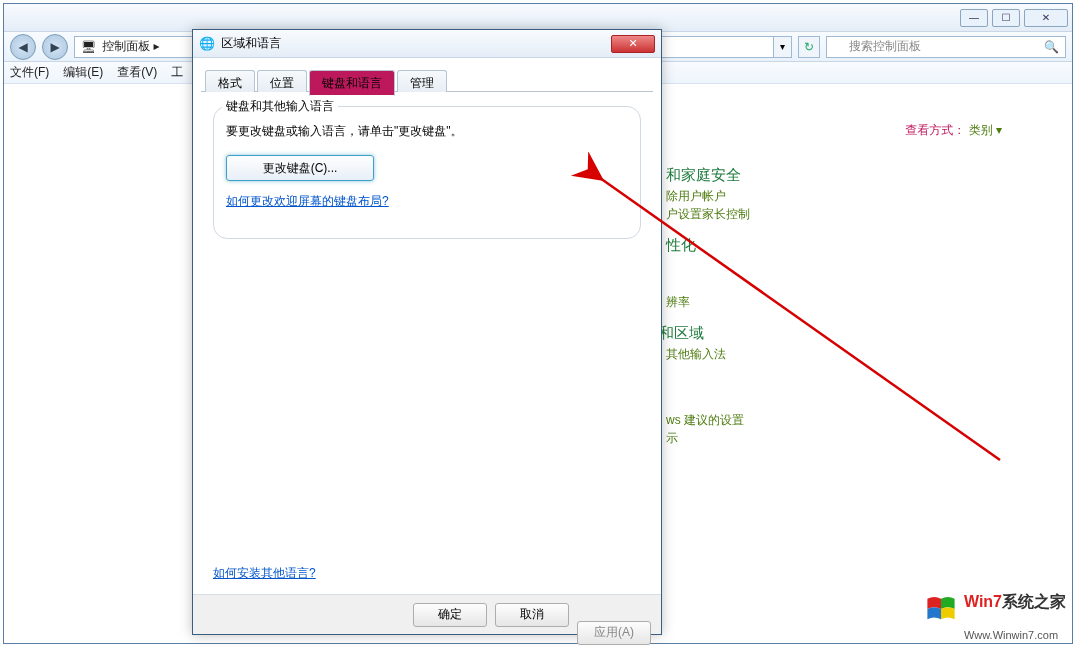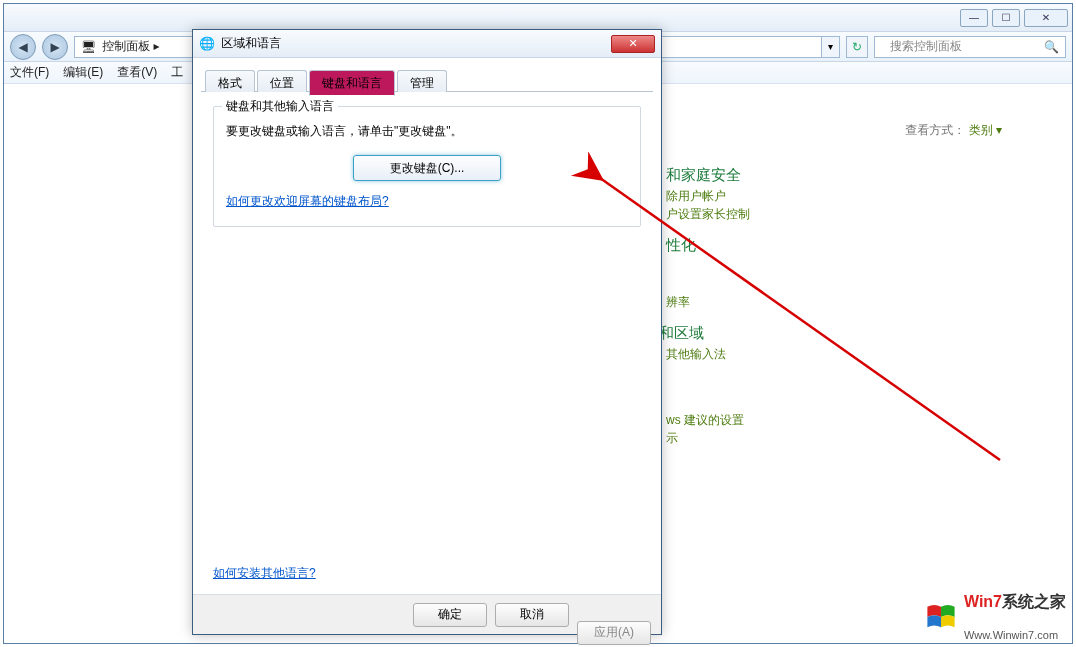--- a/index.html
+++ b/index.html
@@ -10,65 +10,65 @@
 .titlebar { height: 28px; background: linear-gradient(#f8fbfe, #e4edf7); border-bottom: 1px solid #c9d6e6; display: flex; align-items: center; justify-content: flex-end; padding-right: 4px; gap: 4px;}
 .win-btn { width: 28px; height: 18px; border: 1px solid #8aa6c1; background: #e9f1fa; display:flex; align-items:center; justify-content:center; font-size:10px; color:#335; border-radius:2px;}
 .win-btn.close { width: 44px; }
 
 .addressbar-row { height: 30px; background: linear-gradient(#f8fbfe, #e9f2fb); border-bottom: 1px solid #c9d6e6; display: flex; align-items: center; padding: 0 6px; gap:6px;}
 .nav-back, .nav-fwd { width: 26px; height: 26px; border-radius: 50%; background: radial-gradient(#d6e6f5,#a9c4de); border:1px solid #7c9bb8; display:flex;align-items:center;justify-content:center;font-size:12px;color:#345;}
 .addr-box { flex:1; height:22px; border:1px solid #9fb9d2; background:#fff; display:flex; align-items:center; padding:0 6px; font-size:12px; color:#222;}
 .addr-box .icon { margin-right:6px; font-size:12px;}
 .addr-arrow { width:18px; height:22px; border:1px solid #9fb9d2; border-left:none; background:#f0f5fb; display:flex; align-items:center; justify-content:center; font-size:10px;}
 .refresh-btn { width:22px; height:22px; border:1px solid #9fb9d2; background:#f0f5fb; display:flex;align-items:center;justify-content:center;font-size:12px;color:#2a6;}
-.search-box { width:192px; height:22px; border:1px solid #9fb9d2; background:#fff; padding:0 15px; font-size:12px; color:#888; display:flex; align-items:center; position:relative;}
+.search-box { width:240px; height:22px; border:1px solid #9fb9d2; background:#fff; padding:0 22px; font-size:12px; color:#888; display:flex; align-items:center; position:relative;}
 .search-box .search-ico { position:absolute; right:6px; color:#5a7ea3; font-size:12px;}
 
 .menubar { height: 22px; background: linear-gradient(#f8fbfe, #eef5fc); border-bottom: 1px solid #d6e2ef; display:flex; align-items:center; padding:0 6px;}
 .menubar span { font-size:12px; color:#222; margin-right:14px;}
 
 .content-area { position:absolute; left:0; top:82px; right:0; bottom:0; background:#fff;}
 
 
 .bg-frag { position:absolute; font-size:12px;}
-.bg-view-label { color:#737373; }
+.bg-view-label { color:#be185d; }
 .bg-link { color:#4d7c0f; }
 .bg-heading { color:#1e7c3c; font-size:15px;}
 
 
 .dialog { position:absolute; left:192px; top:29px; width:470px; height:606px; background:#fff; border:1px solid #3a5d80; box-shadow: 0 0 12px rgba(0,0,0,.25);}
 .dialog-title { height:28px; background: linear-gradient(#f8fbfe, #e4edf7); border-bottom:1px solid #c9d6e6; display:flex; align-items:center; padding:0 6px; font-size:12px;}
 .dialog-title .globe { margin-right:6px; font-size:13px;}
 .dialog-title .spacer { flex:1; }
 .dialog-close { width:44px; height:18px; background:linear-gradient(#e88,#c33); border:1px solid #a22; border-radius:2px; display:flex;align-items:center;justify-content:center;color:#fff;font-size:11px;}
 
 .dialog-body { position:absolute; left:8px; right:8px; top:36px; bottom:42px; background:#fff;}
 .tabstrip { height:26px; display:flex; position:relative; padding-left:4px; border-bottom:1px solid #b6c4d4;}
 .tab { padding:4px 12px 0; font-size:12px; border:1px solid #b6c4d4; border-bottom:none; background:linear-gradient(#f6f9fc,#e8eef5); margin-right:2px; border-radius:3px 3px 0 0; height:22px; margin-top:4px;}
 .tab.active { background:#be185d; height:26px; margin-top:4px; position:relative; z-index:2; border-bottom:1px solid #fff;}
 .tab-content { padding:14px 12px;}
 
-.group { border:1px solid #d0d8e2; padding:14px 12px 16px; margin-bottom:16px; position:relative; border-radius:2px;}
+.group { border:1px solid #d0d8e2; padding:14px 12px 28px; margin-bottom:16px; position:relative; border-radius:14px;}
 .group-title { position:absolute; top:-9px; left:8px; background:#fff; padding:0 4px; font-size:12px;}
 .group-text { font-size:12px; margin-bottom:14px; line-height:1.7;}
-.group-btn-row { display:flex; justify-content:center;}
+.group-btn-row { display:flex; justify-content:flex-start;}
 .std-btn { min-width:148px; height:26px; border:1px solid #8aa6c1; background:linear-gradient(#fdfeff,#e8eff7); font-size:12px; border-radius:3px; display:flex;align-items:center;justify-content:center; padding:0 14px; gap:4px;}
 .std-btn.hl { border:1px solid #3ca0c8; box-shadow: 0 0 4px rgba(60,160,200,.6);}
 .shield { color:#e8b000; font-size:12px;}
 .link { color:#0055cc; font-size:12px; text-decoration:underline; display:inline-block; margin-top:4px;}
 
 .dialog-footer { position:absolute; left:0; right:0; bottom:0; height:40px; background:#f0f0f0; border-top:1px solid #d6dde6; display:flex; align-items:center; justify-content:flex-end; padding:0 10px; gap:8px;}
 .footer-btn { width:74px; height:24px; border:1px solid #adadad; background:linear-gradient(#fdfdfd,#e6e6e6); font-size:12px; border-radius:3px;}
 .footer-btn.disabled { color:#888;margin-top:36px;}
 
 
 .arrow-svg { position:absolute; pointer-events:none; }
 
 
-.watermark { position:absolute; right:10px; bottom:6px; text-align:left; display:flex; align-items:center; gap:6px;}
+.watermark { position:absolute; right:10px; bottom:6px; text-align:left; display:flex; gap:6px;}
 .watermark .logo { width:34px; height:34px; }
 .watermark .txt1 { font-size:16px; font-weight:bold; }
 .watermark .txt1 .c1{color:#d22;} .watermark .txt1 .c3{color:#333;}
 .watermark .txt2 { font-size:11px; color:#555;margin-top:16px;}
 </style>
 </head>
 <body>
 
 <div class="main-window">
   <div class="titlebar">

